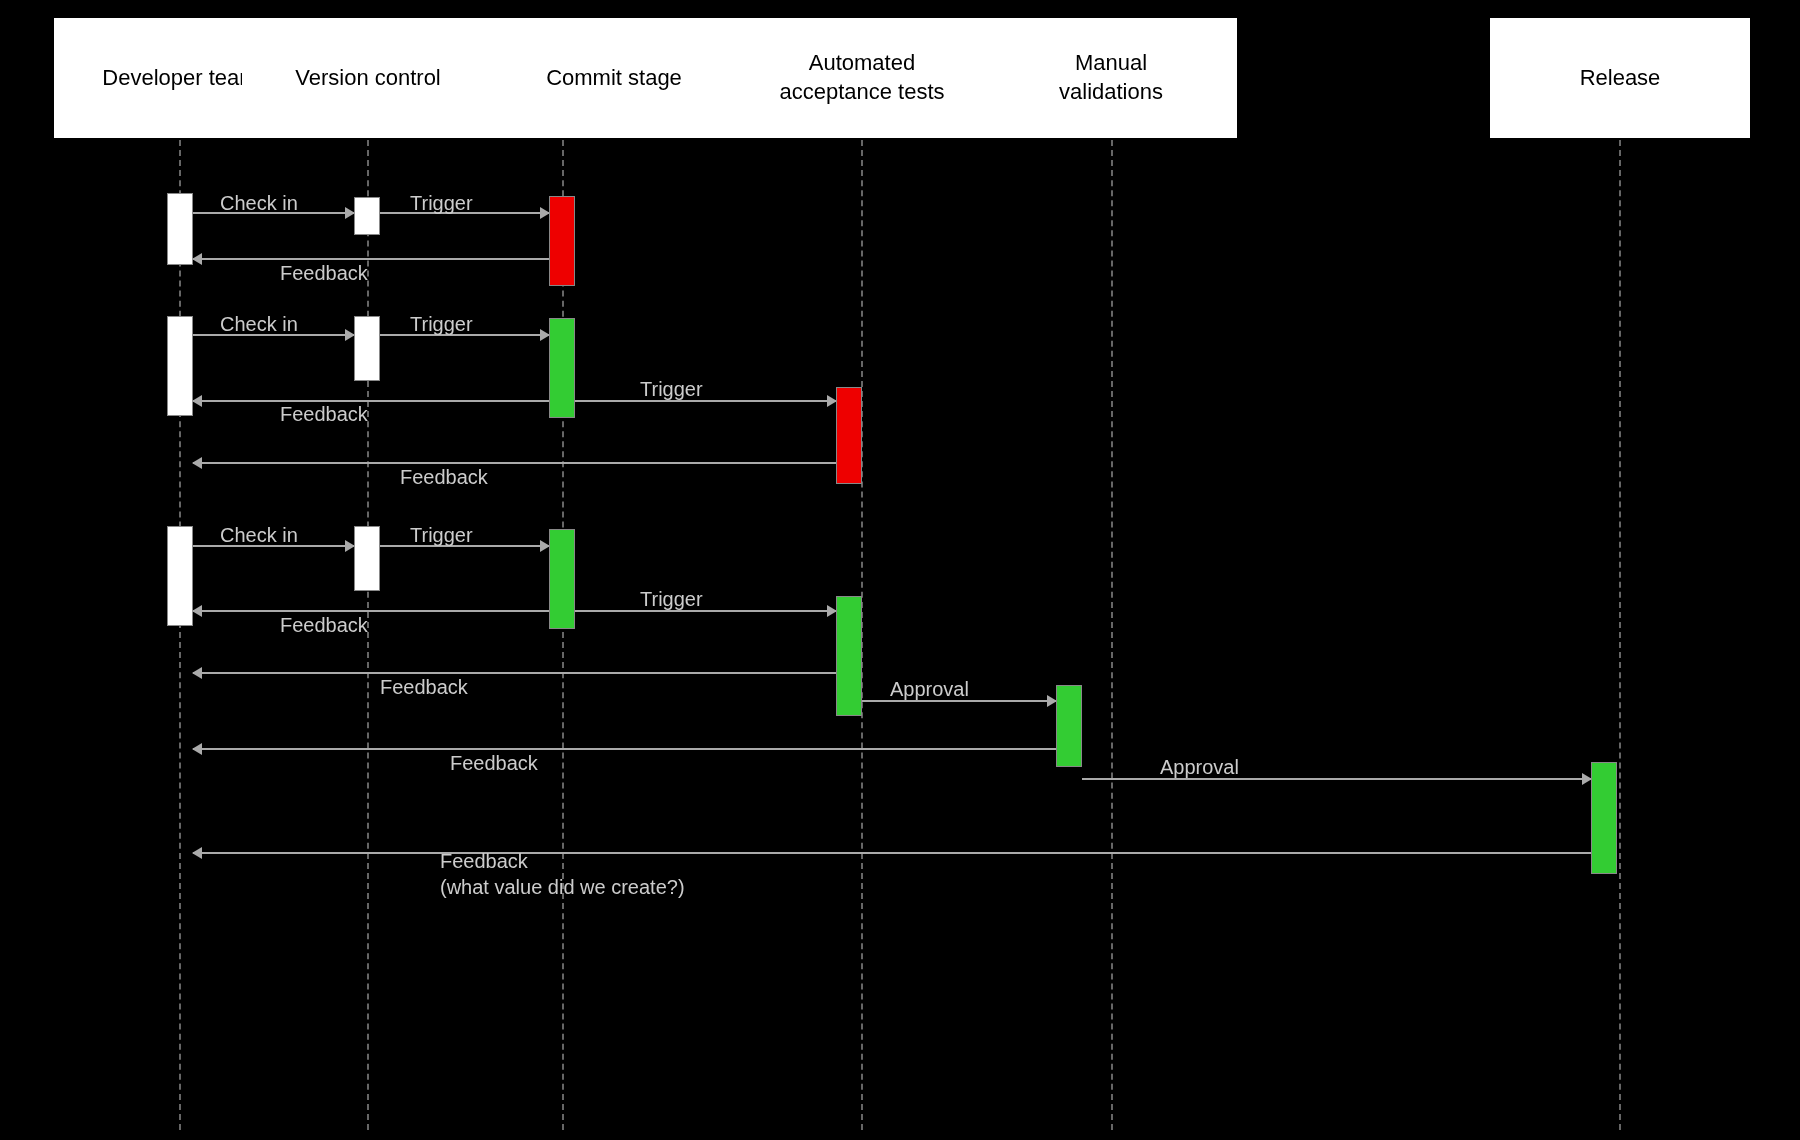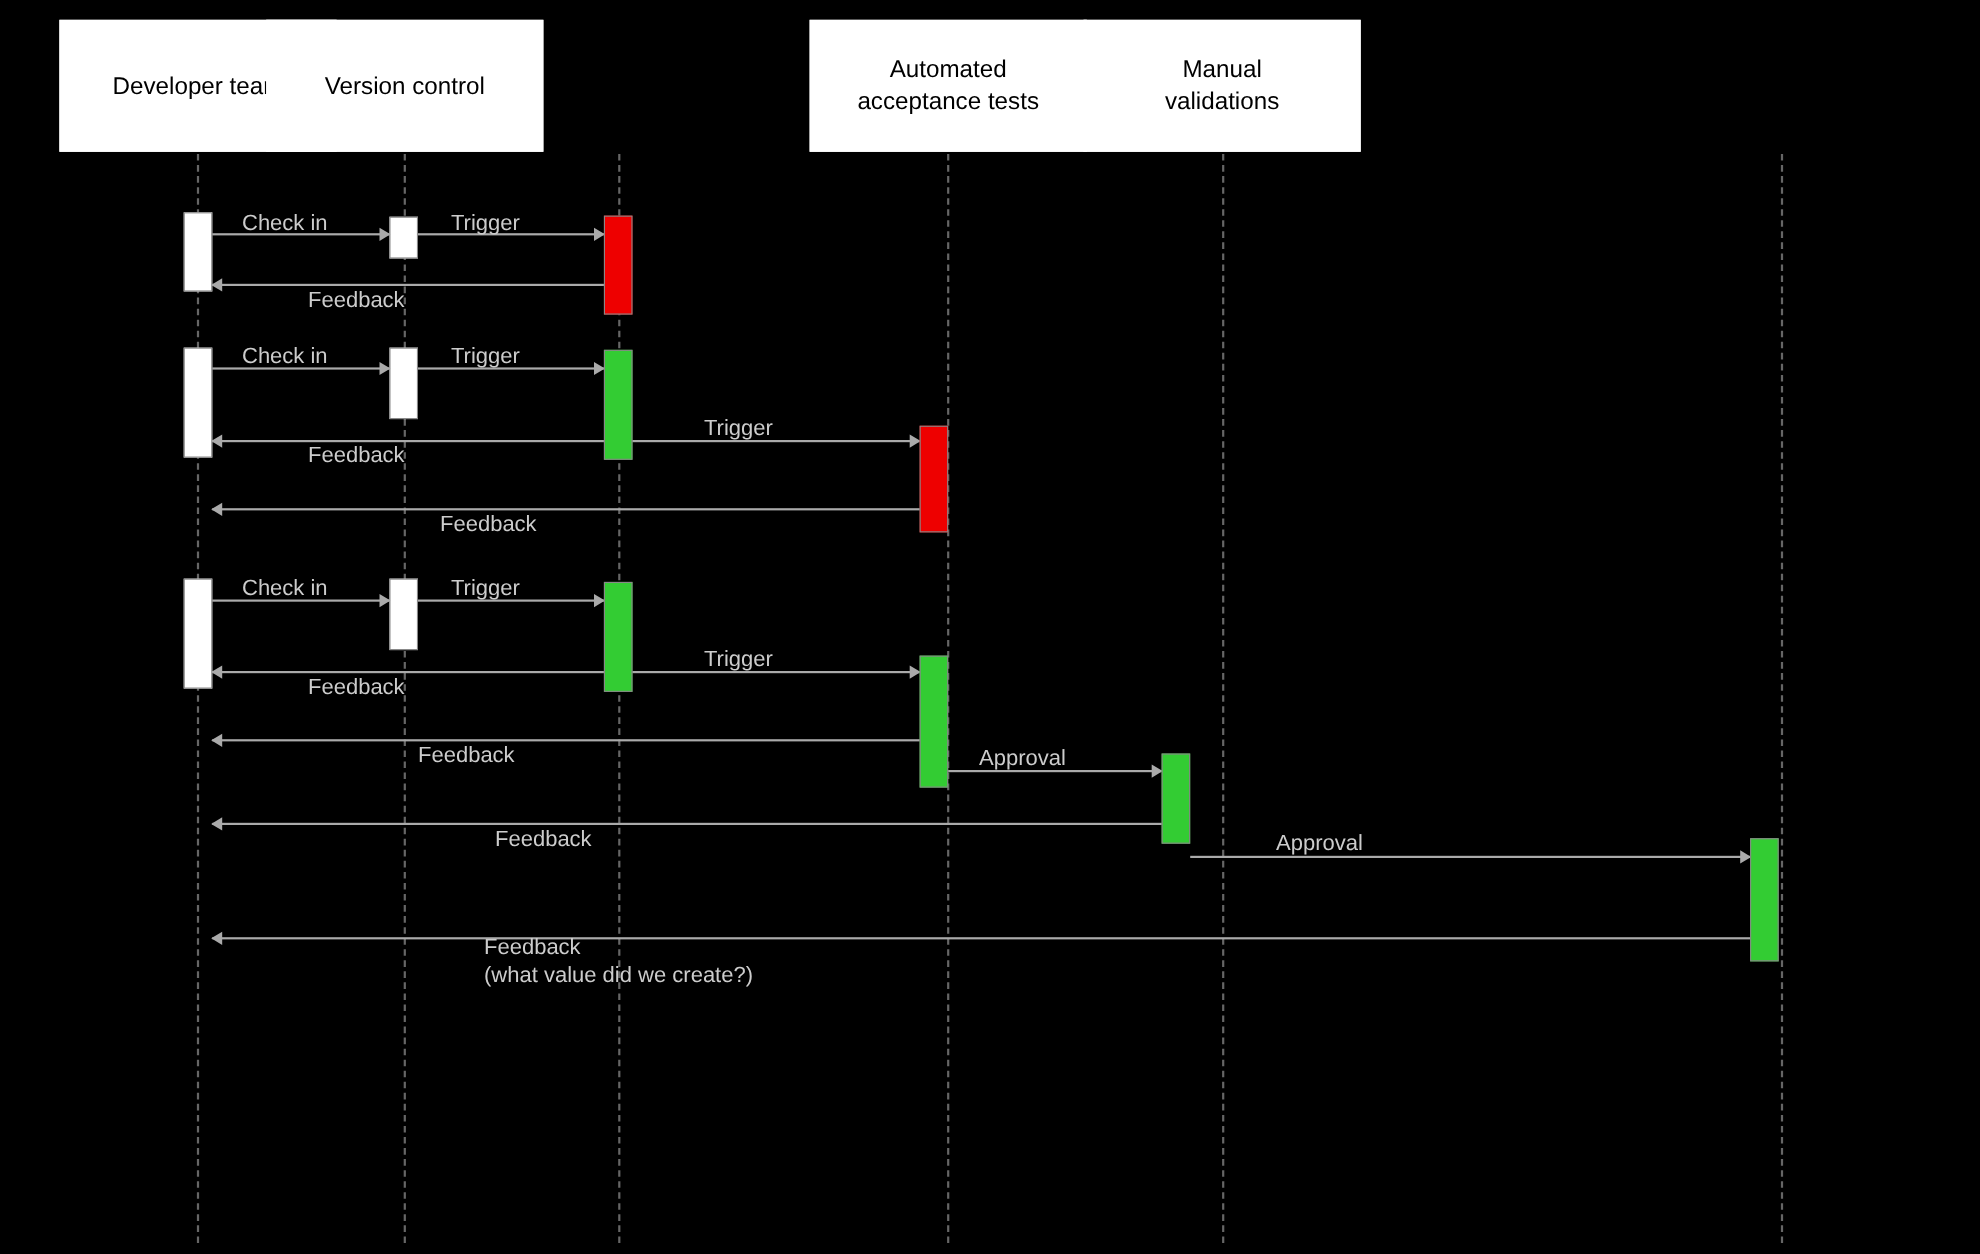--- a/index.html
+++ b/index.html
@@ -89,27 +89,33 @@
 <body>
 
 <div class="diagram-container">
 
   <div class="header-box" style="left:54px; width:252px; height:120px; top:18px;">
     <span>Developer team</span>
   </div>
   <div class="header-box" style="left:242px; width:252px; height:120px; top:18px;">
     <span>Version control</span>
   </div>
+  <div class="header-box" style="left:488px; width:252px; height:120px; top:18px;">
+    <span>Commit stage</span>
+  </div>
   <div class="header-box" style="left:985px; width:252px; height:120px; top:18px;">
     <span style="white-space:pre-line;">Manual
 validations</span>
   </div>
   <div class="header-box" style="left:736px; width:252px; height:120px; top:18px;">
     <span style="white-space:pre-line;">Automated
 acceptance tests</span>
+  </div>
+  <div class="header-box" style="left:1490px; width:260px; height:120px; top:18px;">
+    <span>Release</span>
   </div>
 
   <div class="v-line" style="left:179px;"></div>
   <div class="v-line" style="left:367px;"></div>
   <div class="v-line" style="left:562px;"></div>
   <div class="v-line" style="left:861px;"></div>
   <div class="v-line" style="left:1111px;"></div>
   <div class="v-line" style="left:1619px;"></div>
 
   <div class="act-box white" style="left:167px; top:193px; height:72px;"></div>

